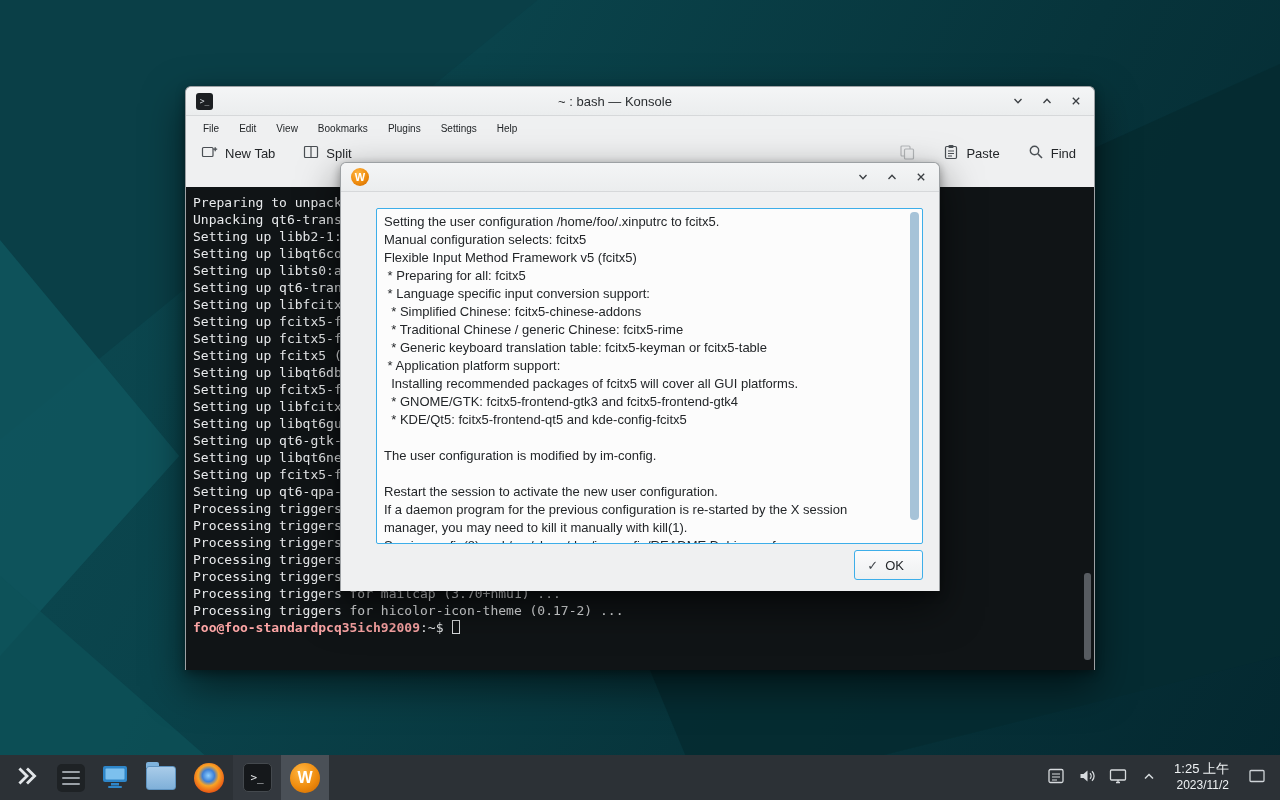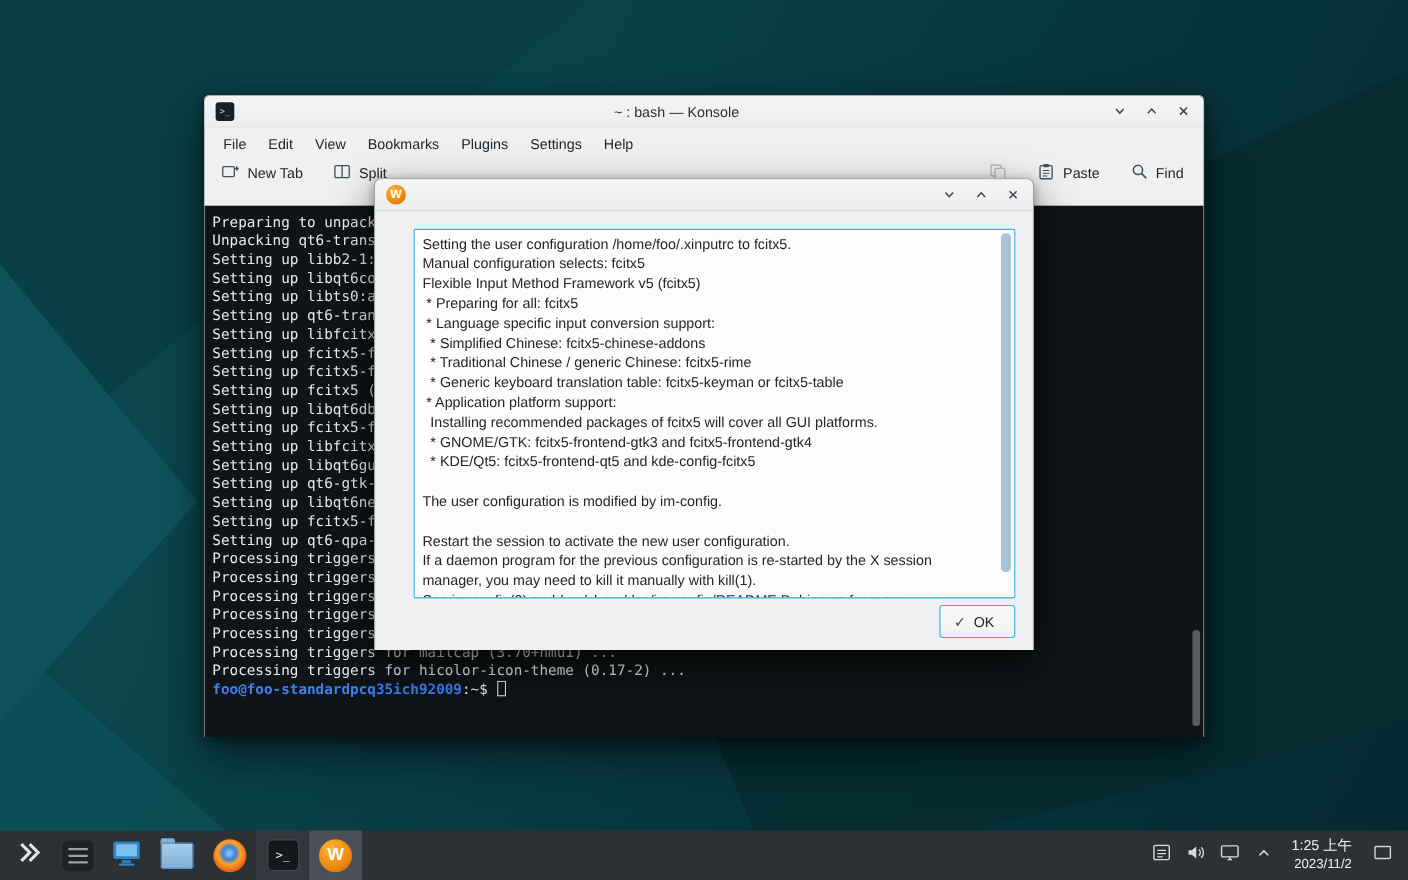--- a/index.html
+++ b/index.html
@@ -24,31 +24,31 @@
                      white-space:nowrap; overflow:hidden; }
   .win-buttons { margin-left:auto; display:flex; gap:13px; z-index:2; }
   .win-btn { width:16px; height:18px; display:flex; align-items:center; justify-content:center; cursor:pointer; }
 
   
   .konsole { left:185px; top:86px; width:910px; height:584px; z-index:5; }
   .app-icon { width:17px; height:17px; border-radius:3px; background:#1c1f22; color:#cfd4d8;
               font-family:"DejaVu Sans Mono",monospace; font-size:8px; display:flex; align-items:center;
               justify-content:center; z-index:2; }
   .menubar { display:flex; padding:3px 8px 1px; gap:2px; }
-  .menu-item { font-size:13px; color:#232629; padding:4px 9px; border-radius:3px; cursor:default; }
+  .menu-item { font-size:10px; color:#232629; padding:4px 9px; border-radius:3px; cursor:default; }
   .toolbar { display:flex; align-items:center; padding:5px 18px 9px 15px; gap:28px; }
   .tool-btn { display:flex; align-items:center; gap:7px; font-size:13px; color:#232629; cursor:pointer; white-space:nowrap; }
   .tool-btn.disabled { opacity:.35; }
   .tb-spacer { flex:1; }
 
   .terminal { position:absolute; left:0; right:0; top:100px; bottom:0; background:#101416;
               font-family:"DejaVu Sans Mono",monospace; font-size:13px; line-height:17px; color:#e8eaec;
               padding:7px 14px 0 7px; overflow:hidden; }
   .tline { white-space:pre; }
-  .prompt-user { color:#3b82f6; font-weight:bold; }
+  .prompt-user { color:#fca5a5; font-weight:bold; }
   .cursor { display:inline-block; width:8px; height:14px; border:1px solid #dcdfe1; vertical-align:-2px; margin-left:9px; }
   .term-scrollbar { position:absolute; top:0; right:0; bottom:0; width:13px; }
   .term-scrollbar .thumb { position:absolute; right:3px; width:7px; top:80%; height:18%; background:#575c61; border-radius:3px; }
 
   
   .kdialog { left:340px; top:162px; width:600px; height:429px; z-index:20; }
   .w-icon { width:18px; height:18px; border-radius:50%; z-index:2;
             background:radial-gradient(circle at 38% 30%,#ffb642,#ef8c0e 55%,#cf6a00 95%);
             color:#fff; font-weight:bold; font-size:11px; display:flex; align-items:center; justify-content:center; }
   .dlg-body { position:absolute; top:30px; left:0; right:0; bottom:0; padding:15px 16px;margin-left:19px; }

